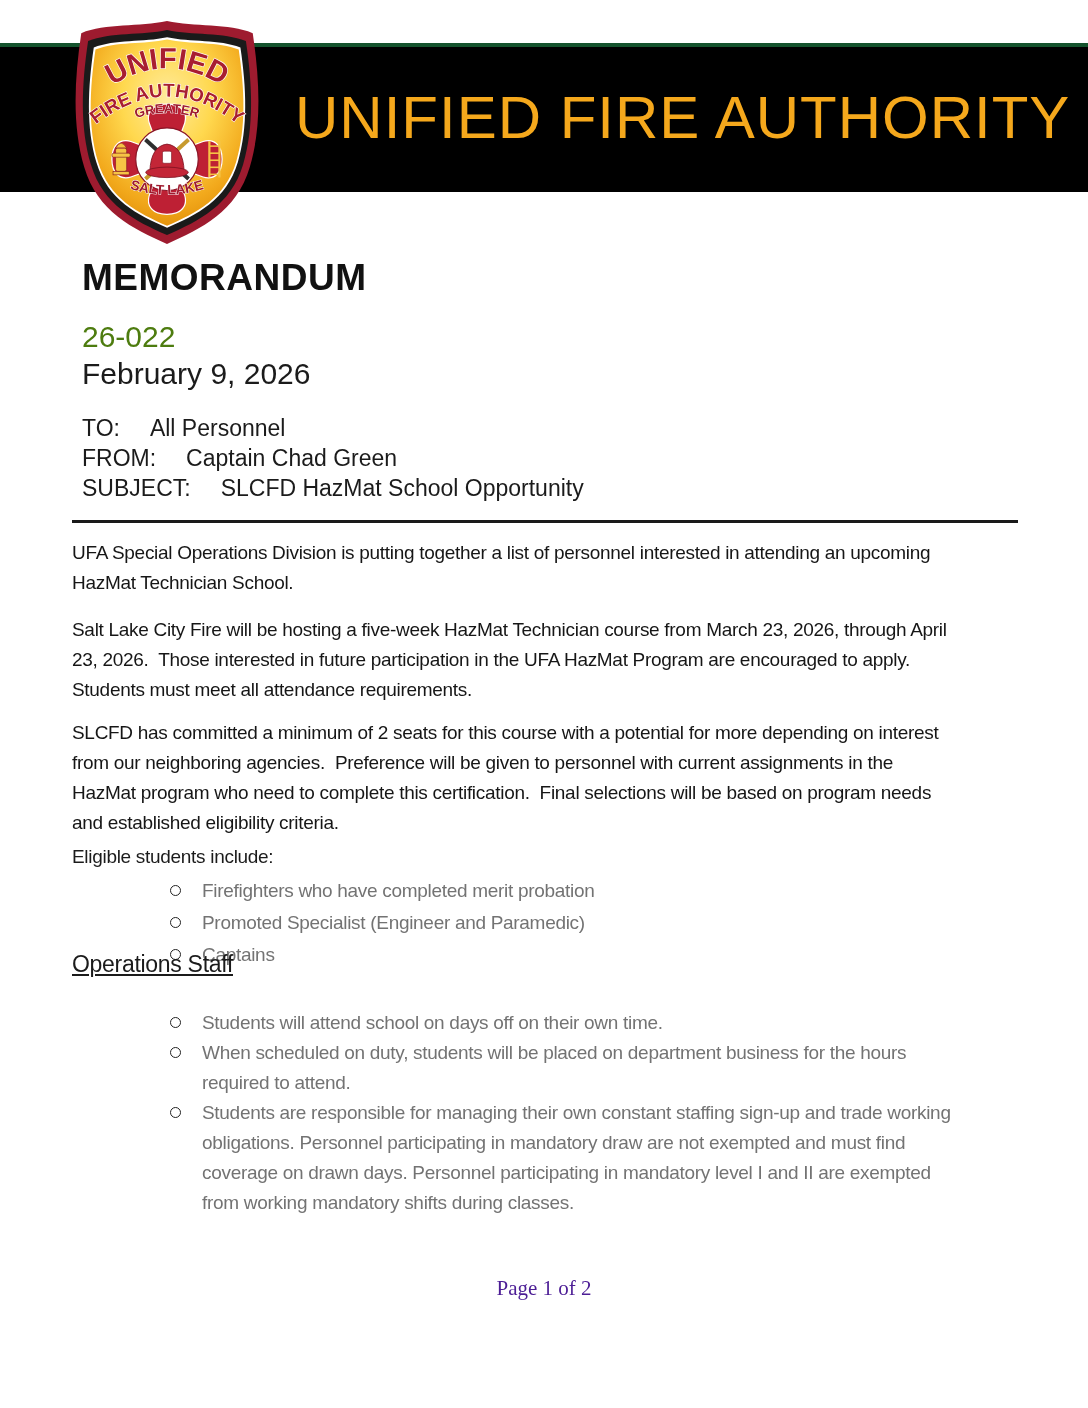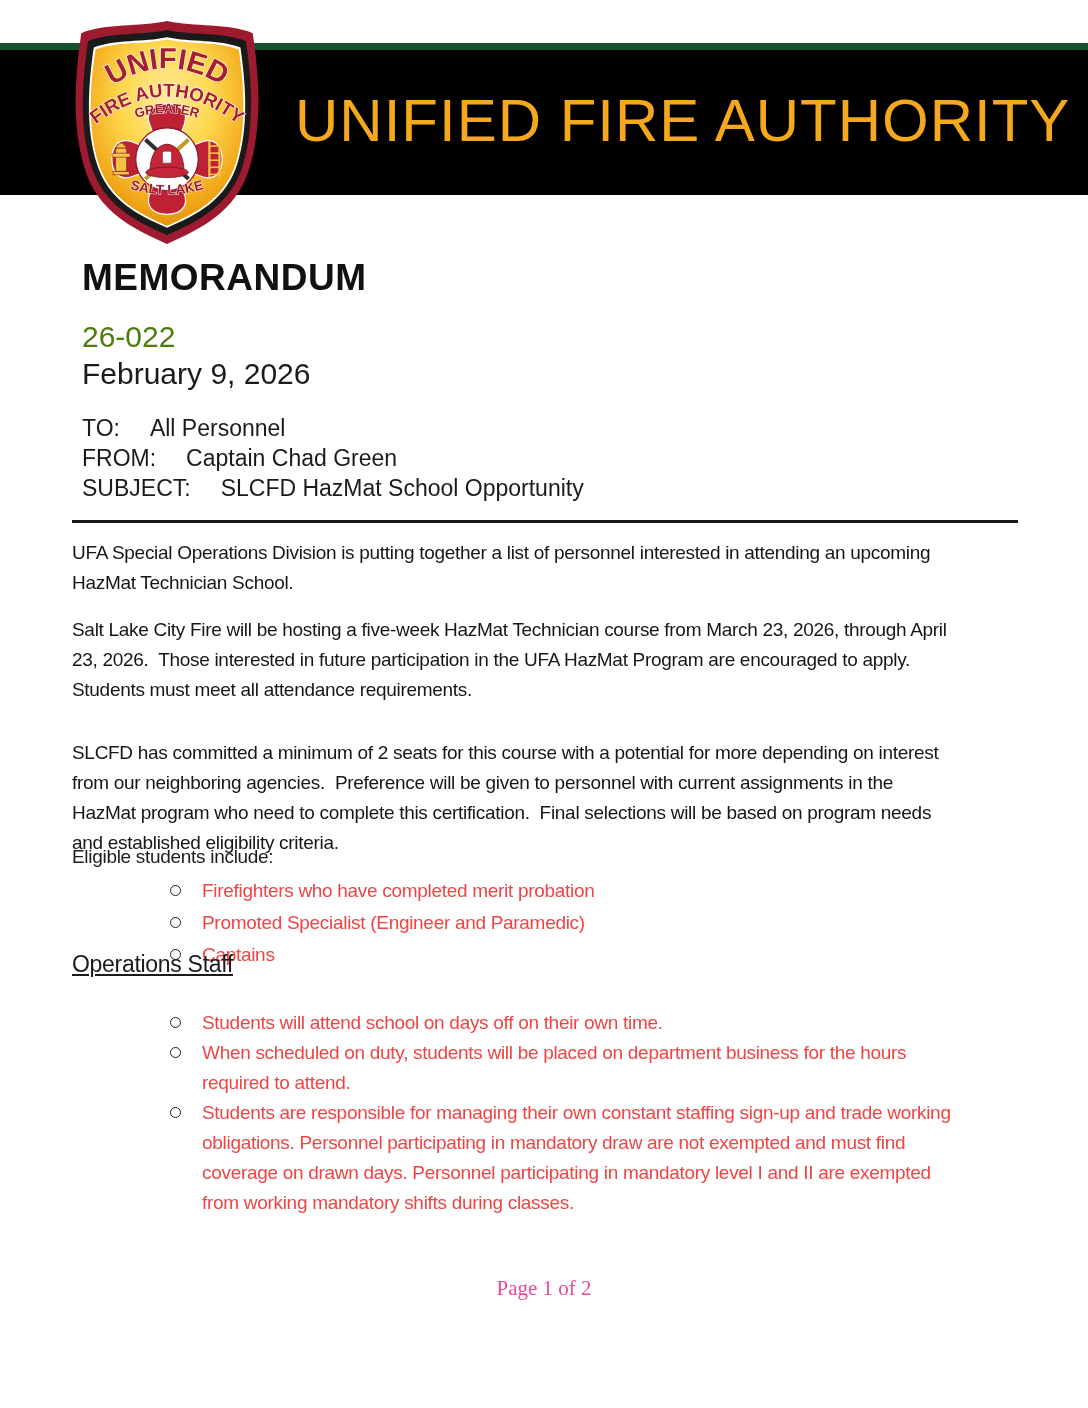--- a/index.html
+++ b/index.html
@@ -3,55 +3,55 @@
 <meta charset="utf-8">
 <style>
   html,body{margin:0;padding:0;background:#ffffff;}
   .page{
     position:relative;width:1088px;height:1408px;background:#ffffff;overflow:hidden;
     font-family:"Liberation Sans",sans-serif;color:#1b1b1b;
   }
   
   .banner{
     position:absolute;left:0;top:43px;width:1088px;height:145px;background:#000000;
-    border-top:7px solid #14532d;display:flex;align-items:center;
+    border-top:4px solid #14532d;display:flex;align-items:center;
   }
   .banner-title{
     position:absolute;left:295px;top:50%;transform:translateY(-54%);
     font-size:60px;letter-spacing:1px;color:#F5A81C;white-space:nowrap;font-weight:400;
   }
   .shield{position:absolute;left:66px;top:18px;width:202px;height:228px;}
   
   .memo-heading{position:absolute;left:82px;top:257px;font-size:37px;font-weight:bold;letter-spacing:.5px;color:#111;}
   .memo-number{position:absolute;left:82px;top:320px;font-size:30px;color:#4d7c0f;}
   .memo-date{position:absolute;left:82px;top:357px;font-size:30px;color:#1b1b1b;}
   .fields{position:absolute;left:82px;top:413px;font-size:23px;line-height:30px;}
   .field-row{white-space:nowrap;}
   .field-label{display:inline-block;}
   .field-value{display:inline-block;margin-left:30px;}
   .rule{position:absolute;left:72px;top:520px;width:946px;height:3px;background:#1a1a1a;}
   
   .para{position:absolute;left:72px;font-size:19px;line-height:30px;letter-spacing:-0.3px;
         white-space:pre;color:#161616;}
   .p1{top:538px;}
   .p2{top:615px;}
-  .p3{top:718px;margin-top:20px;}
+  .p3{top:718px;}
   .eligible-heading{position:absolute;left:72px;top:846px;font-size:19px;letter-spacing:-0.3px;}
   .ops-heading{position:absolute;left:72px;top:951px;font-size:23px;letter-spacing:-0.3px;text-decoration:underline;}
   .bullets{position:absolute;left:170px;font-size:19px;letter-spacing:-0.3px;}
   .bullets-1{top:876px;}
   .bullets-2{top:1008px;}
   .b-item{display:flex;align-items:flex-start;margin-bottom:2px;}
   .bullets-2 .b-item{margin-bottom:0;}
   .o-dot{flex:0 0 auto;width:9px;height:9px;border:1.6px solid #222;border-radius:50%;
          margin:9px 0 0 0;background:transparent;}
-  .b-text{white-space:pre;line-height:30px;margin-left:21px;color:#ef4444;}
+  .b-text{white-space:pre;line-height:30px;margin-left:21px;color:#737373;}
   
   .footer{position:absolute;left:0;top:1276px;width:1088px;text-align:center;
-          font-family:"Liberation Serif",serif;font-size:21px;color:#ec4899;}
+          font-family:"Liberation Serif",serif;font-size:21px;color:#4c1d95;}
 </style>
 </head>
 <body>
 
 <div class="page">
 
   <div class="banner">
     <div class="banner-title">UNIFIED FIRE AUTHORITY</div>
   </div>
 

